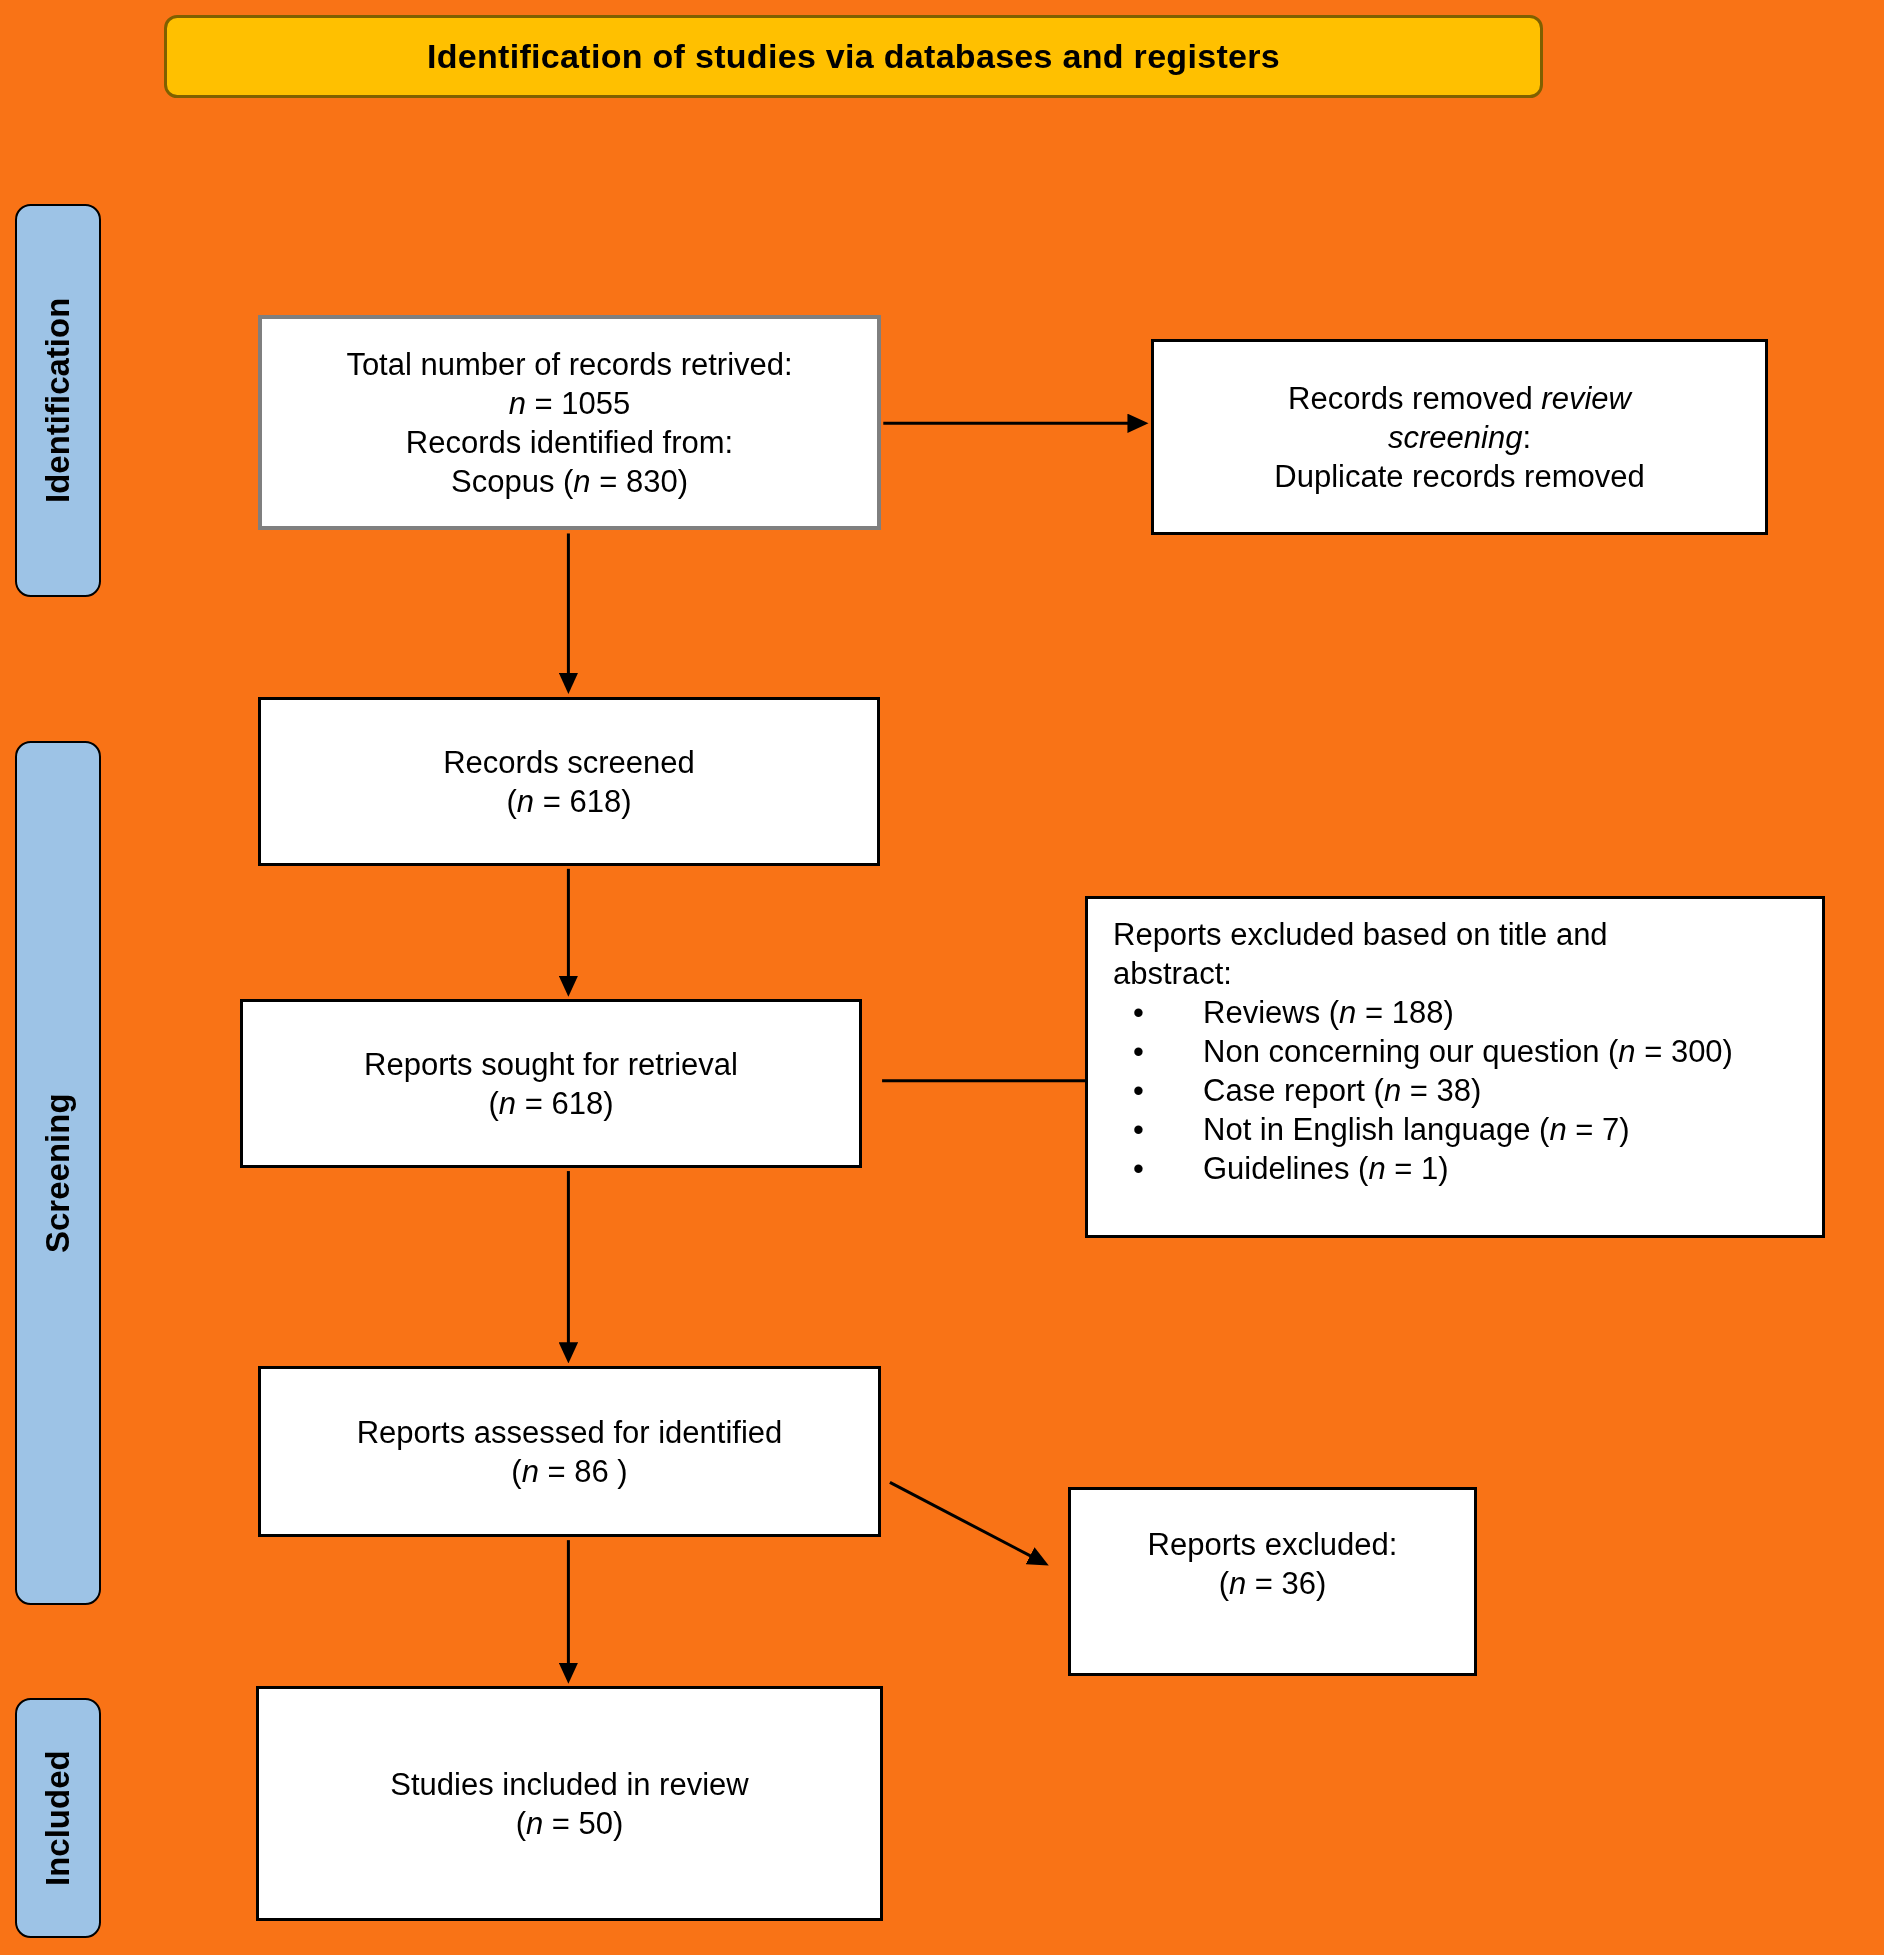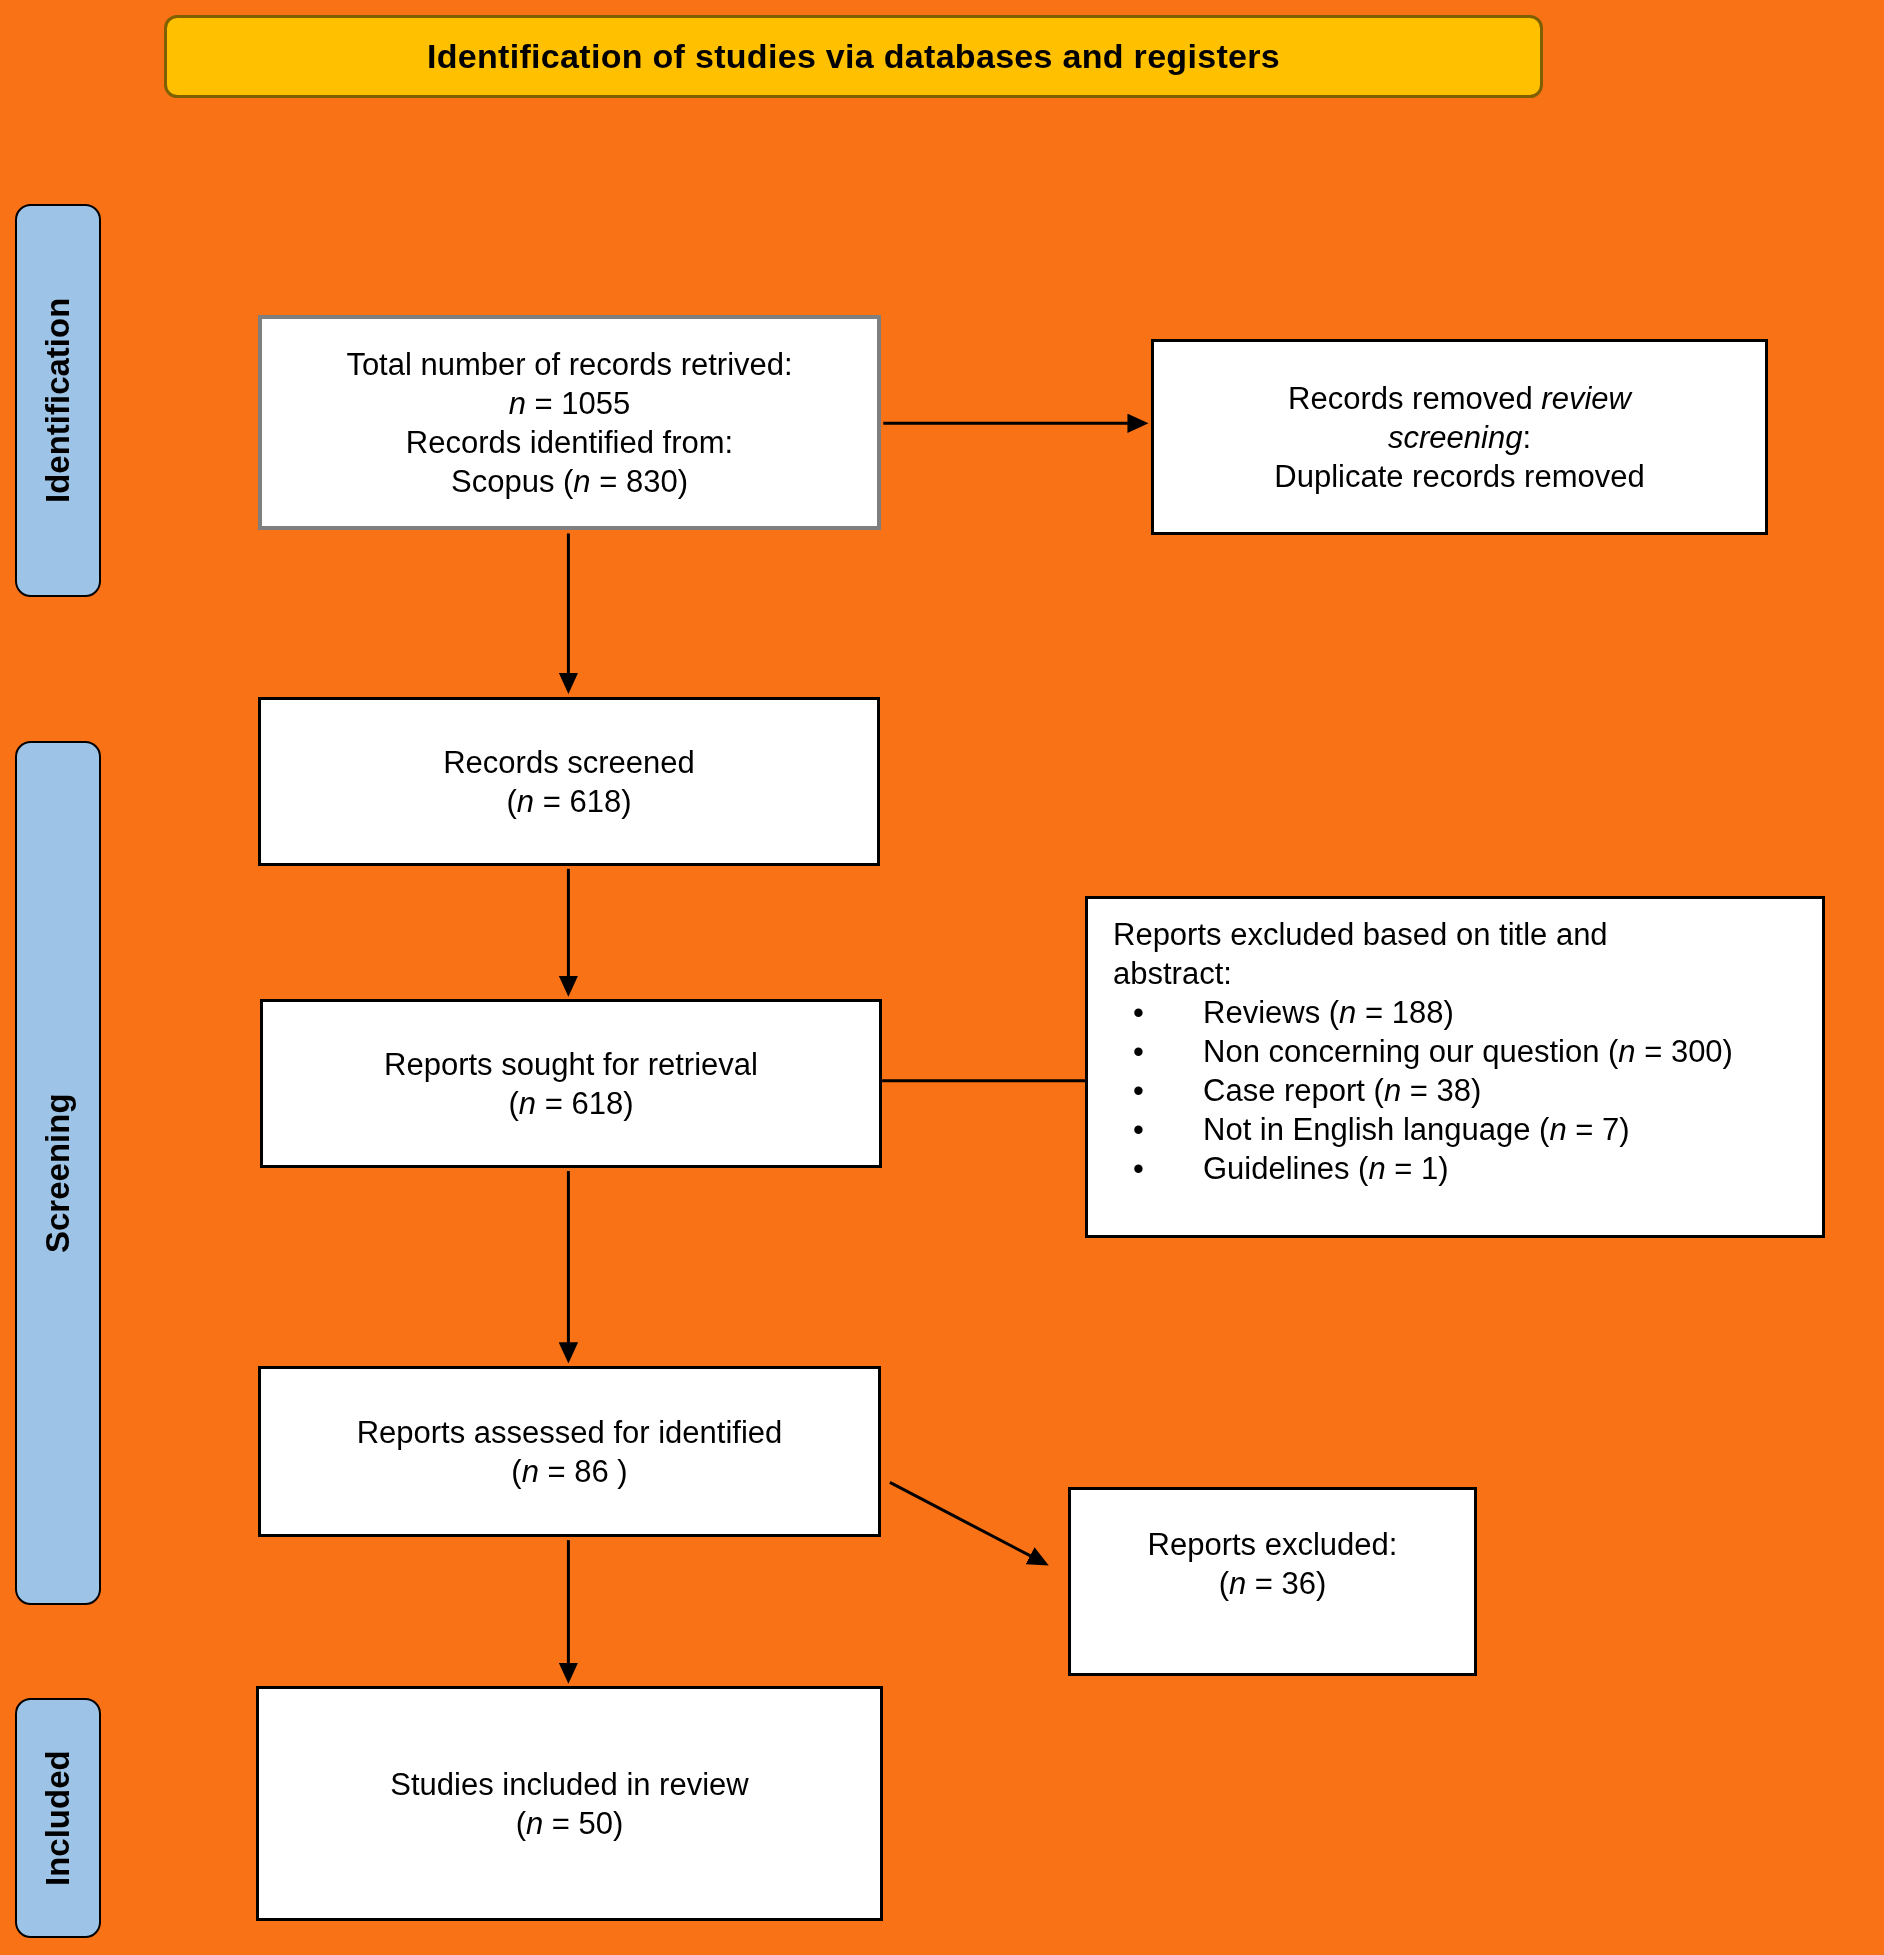--- a/index.html
+++ b/index.html
@@ -56,21 +56,21 @@
     flex-direction: column;
     justify-content: center;
     text-align: center;
     font-size: 31px;
     line-height: 39px;
   }
   .box em { font-style: italic; }
   #box-records-retrieved { left: 258px;  top: 315px;  width: 623px; height: 215px; border: 4.8px solid var(--box1-border, #7F7F7F); }
   #box-records-removed   { left: 1151px; top: 339px;  width: 617px; height: 196px; }
   #box-records-screened  { left: 258px;  top: 697px; width: 622px; height: 169px; }
-  #box-reports-sought    { left: 260px;  top: 999px; width: 622px; height: 169px; }
+  #box-reports-sought    { left: 240px;  top: 999px; width: 622px; height: 169px; }
   #box-reports-excluded-list { left: 1085px; top: 896px; width: 740px; height: 342px;
        justify-content: flex-start; text-align: left; padding: 15.7px 11px 0 25px; }
   #box-reports-assessed  { left: 258px;  top: 1366px; width: 623px; height: 171px; }
   #box-reports-excluded  { left: 1068px; top: 1487px; width: 409px;  height: 189px; padding-bottom: 36px; }
   #box-studies-included  { left: 256px;  top: 1686px; width: 627px; height: 235px; }
   .bullet-list { list-style: none; margin: 0; padding: 0; }
   .bullet-list li { position: relative; padding-left: 90px; }
   .bullet-list .marker { position: absolute; left: 20px; top: 0; }
 </style>
 </head>

